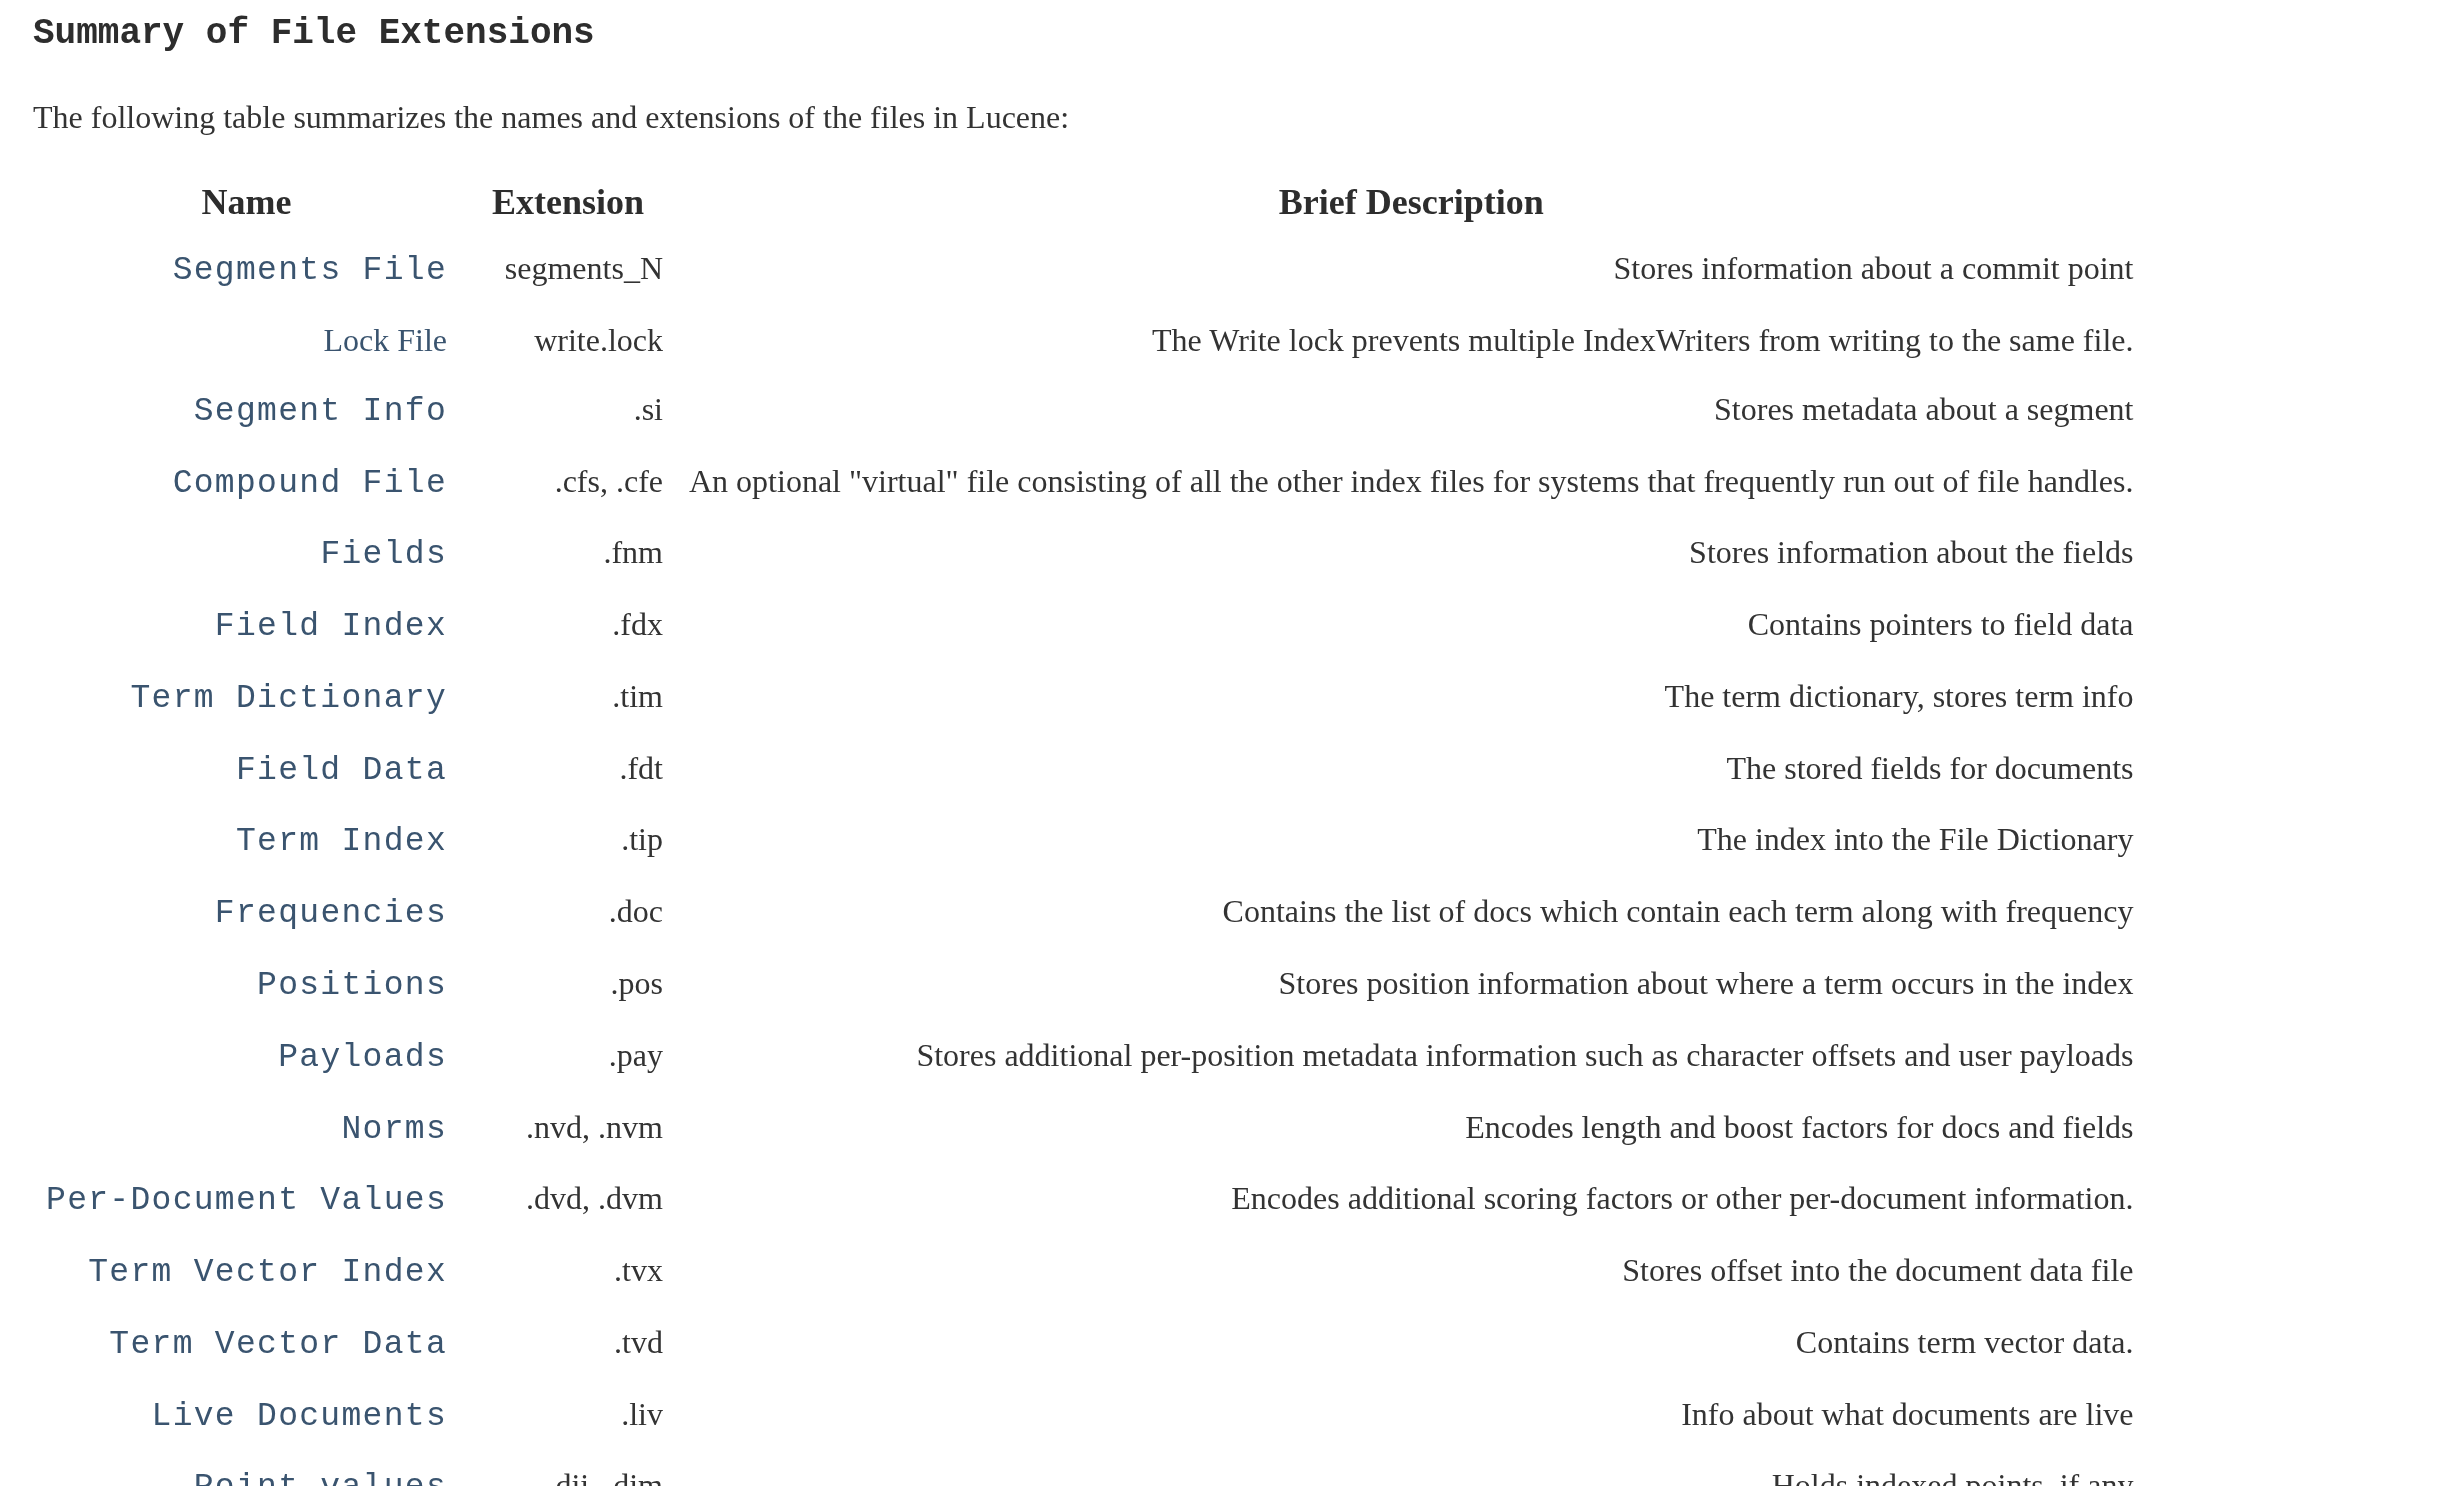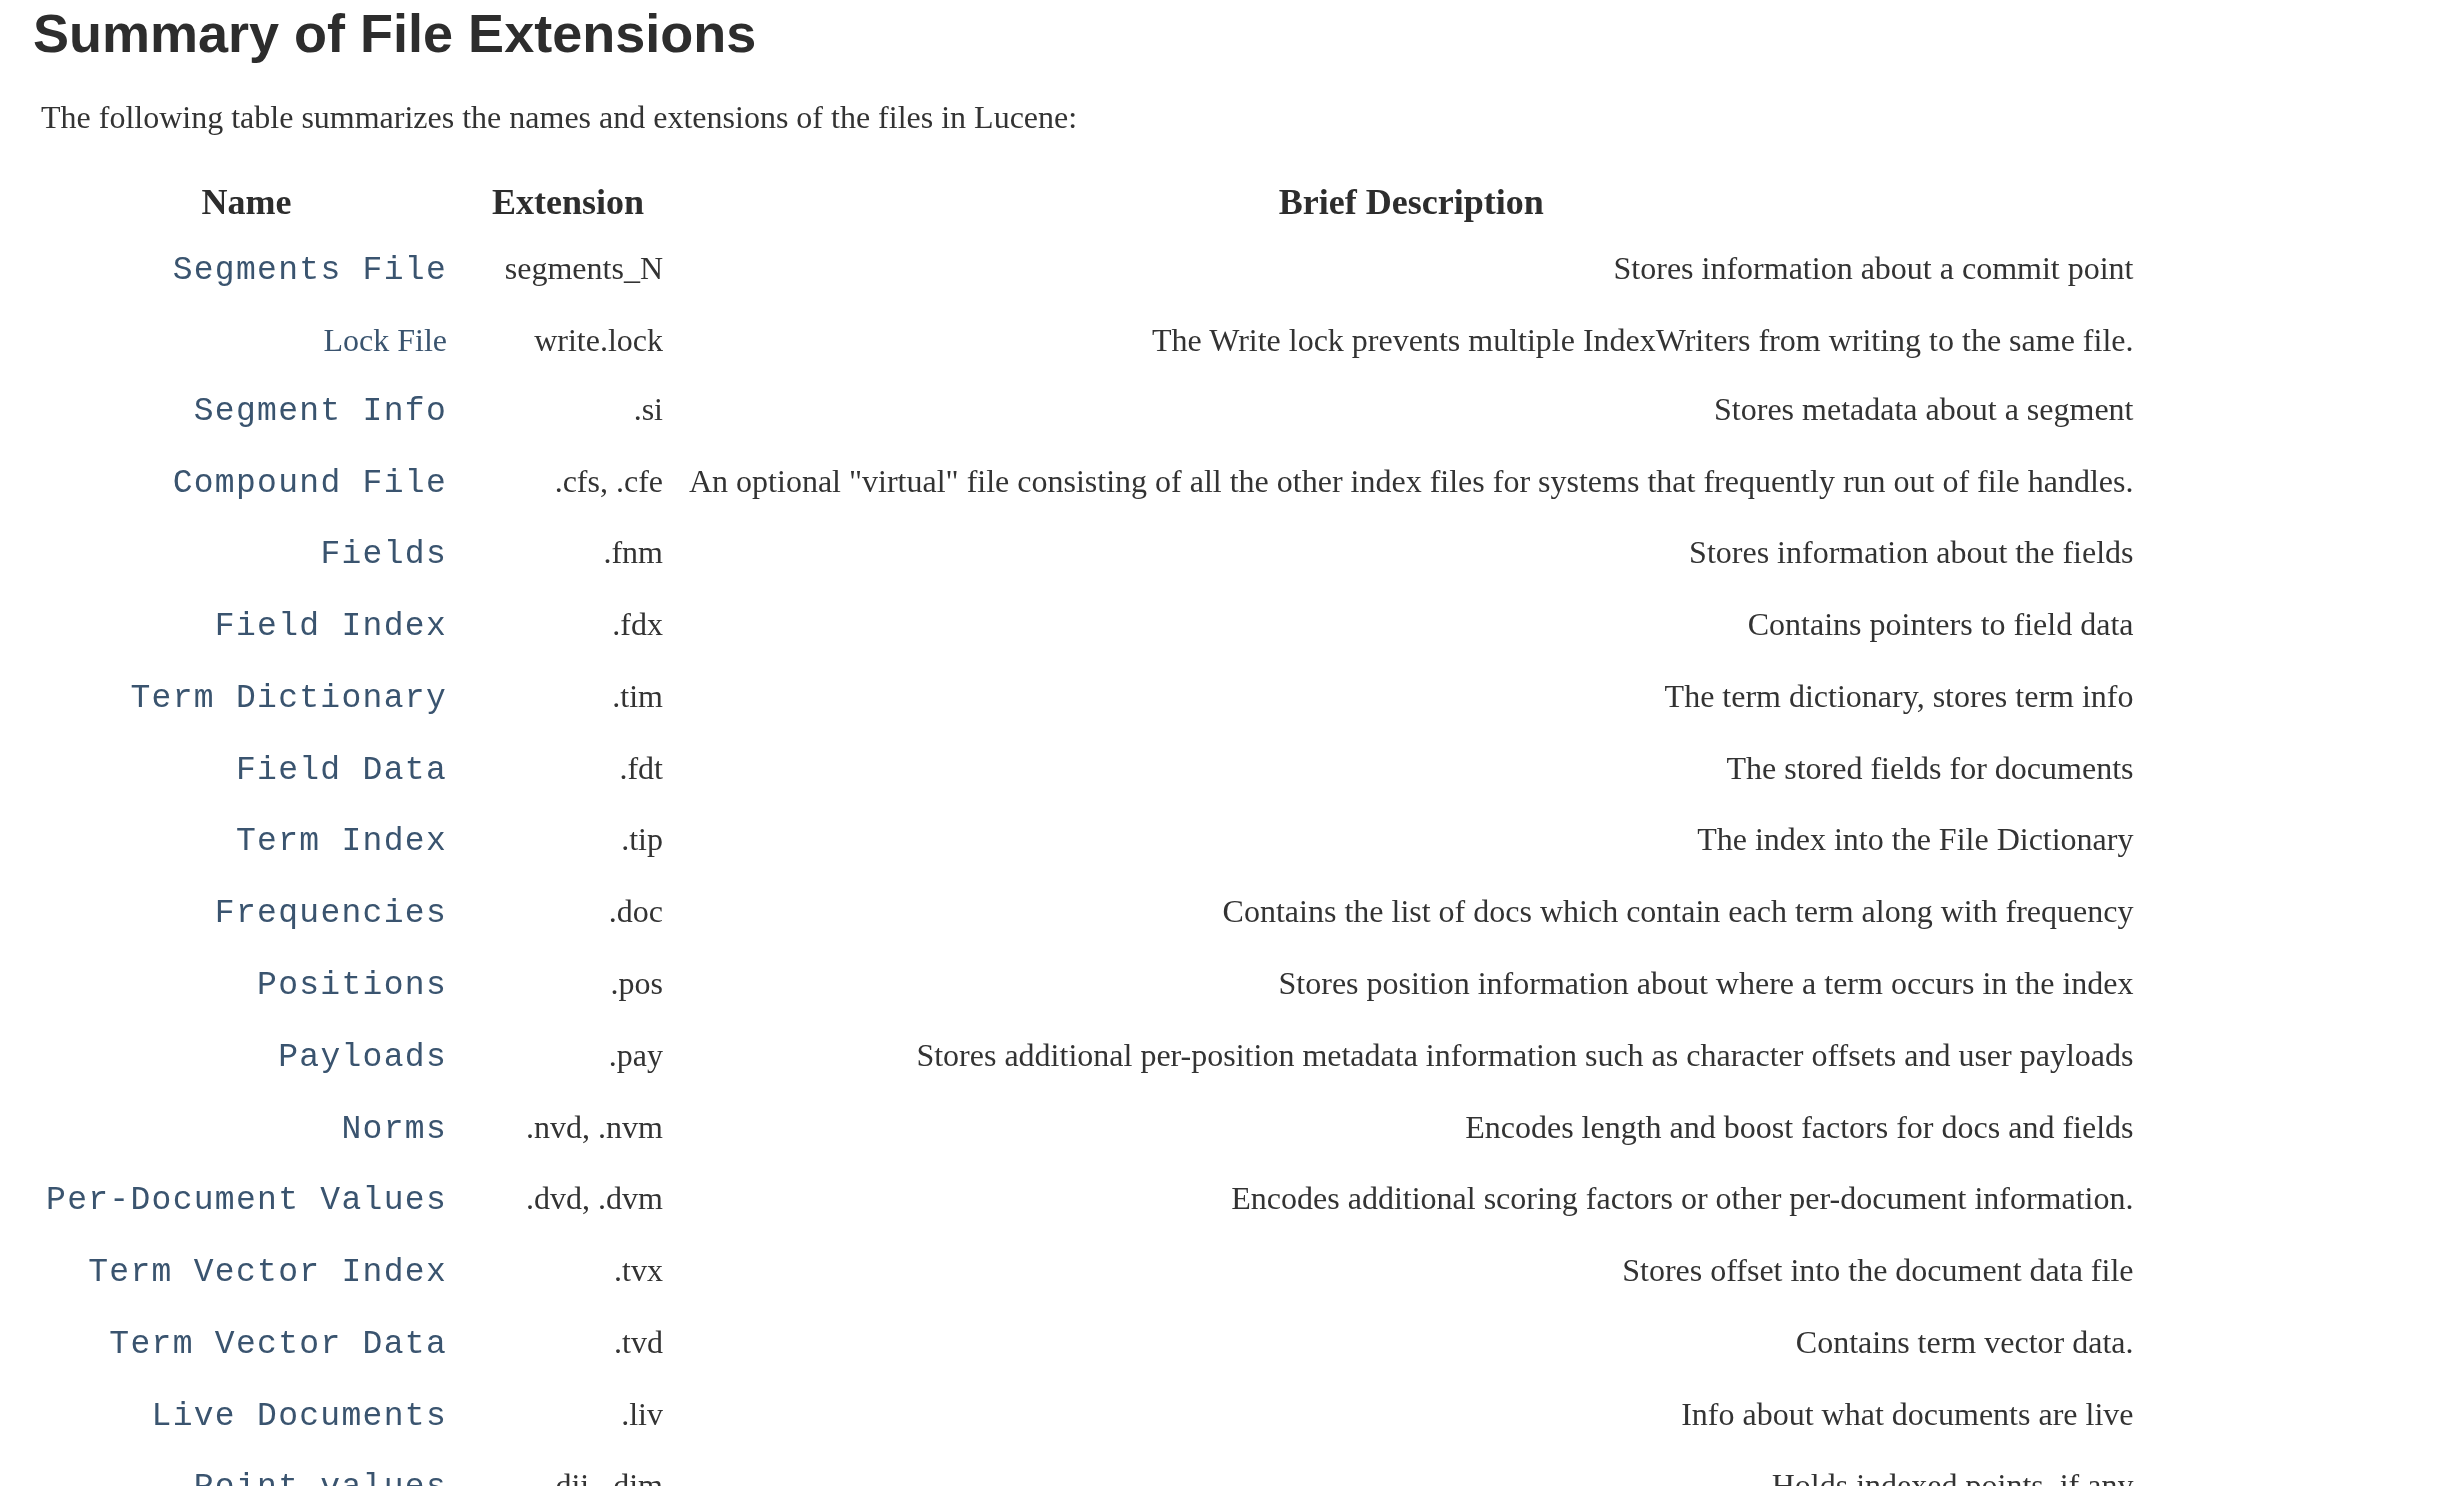--- a/index.html
+++ b/index.html
@@ -10,26 +10,26 @@
   }
   html,body{margin:0;padding:0;background:var(--bg);}
   body{
     width:2462px;height:1486px;box-sizing:border-box;
     padding:3.4px 34px 0 33px;
     overflow:hidden;
     font-family:"Liberation Serif", serif;
     color:var(--text);
   }
   h1{
-    font-size:54px;line-height:53px;margin:3.4px 0 0;
+    font-size:36px;line-height:53px;margin:3.4px 0 0;
     color:var(--heading);font-weight:bold;
-    font-family:Liberation Sans, sans-serif;
+    font-family:Liberation Mono, monospace;
   }
   p.intro{
-    font-size:32px;line-height:38px;margin:38px 8px 0;
+    font-size:32px;line-height:38px;margin:38px 0 0;
   }
   table{
     border-collapse:collapse;margin-top:34px;border:none;
   }
   col.c-name{width:427px;}
   col.c-ext{width:216px;}
   th{
     font-size:36px;line-height:36px;padding:14px 13px;
     text-align:center;font-weight:bold;white-space:nowrap;
     color:var(--heading);

